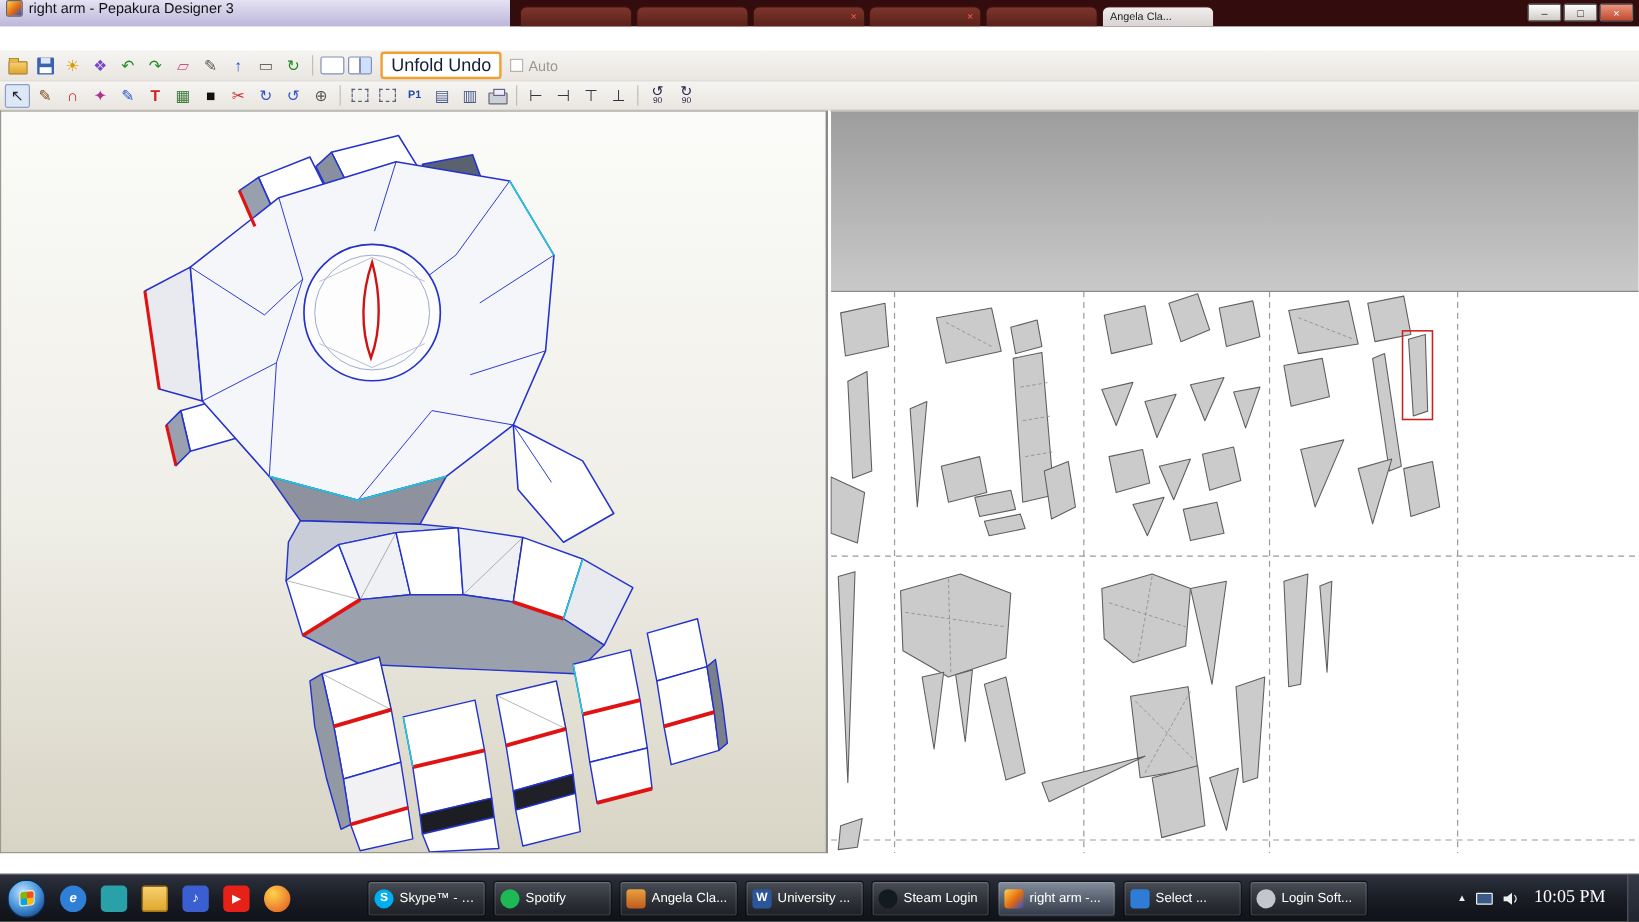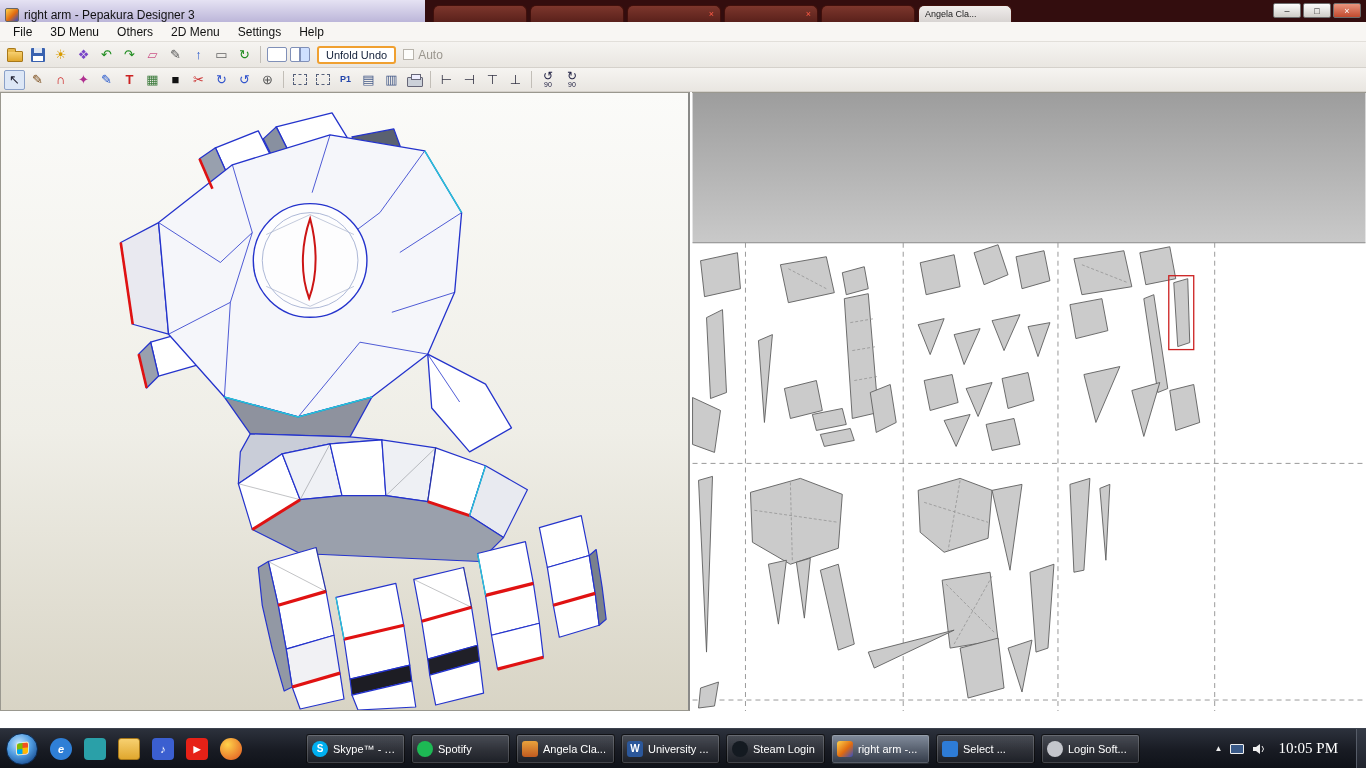--- a/index.html
+++ b/index.html
@@ -3,21 +3,21 @@
 <meta charset="utf-8">
 <style>
   * { margin:0; padding:0; box-sizing:border-box; }
   html,body { width:1366px; height:768px; overflow:hidden; background:#000;
     font-family:"Liberation Sans", sans-serif; }
   #screen { position:relative; width:1366px; height:768px; background:#fff; }
 
   
   #titlebar { position:absolute; top:0; left:0; width:1366px; height:22px; display:flex; }
   .tb-left { width:425px; background:linear-gradient(#e5e2f3,#bcb6d9);
-    display:flex; align-items:flex-end; gap:5px; padding-left:5px; }
+    display:flex; align-items:flex-start; gap:5px; padding-left:5px; }
   .app-ico { width:14px; height:14px; border-radius:2px;
     background:linear-gradient(135deg,#ffd24a,#e06a10 55%,#3050c8); border:1px solid #666; }
   .tb-title { font-size:12px; color:#111; white-space:nowrap; }
   .tabs-zone { flex:1; background:#330d0e; display:flex; align-items:flex-end; padding-left:8px; }
   .btab { height:17px; width:94px; margin-right:3px; border-radius:6px 6px 0 0;
     background:linear-gradient(#7c362c,#5a211b); border:1px solid #40100c; border-bottom:none;
     display:flex; align-items:center; padding:0 6px; font-size:9px; color:#d8c2bd; overflow:hidden; }
   .btab.active { background:linear-gradient(#f0edec,#d8d4d2); color:#222; }
   .tab-close { margin-left:auto; color:#ff5a45; font-size:9px; line-height:9px; }
   .win-controls { width:116px; background:#330d0e; display:flex; justify-content:flex-end;
@@ -44,21 +44,21 @@
   .sep { width:1px; height:17px; background:#c2beb7; margin:0 3px; }
   .folder-icon { width:16px; height:11px; margin-top:4px; border-radius:1px;
     background:linear-gradient(#f7d070,#e0a72e); border:1px solid #a87818; position:relative; }
   .folder-icon:before { content:""; position:absolute; top:-4px; left:-1px; width:7px; height:3px;
     background:#e8b84a; border:1px solid #a87818; border-bottom:none; border-radius:2px 2px 0 0; }
   .floppy-icon { width:14px; height:14px; background:#3a62b0; border-radius:1px; position:relative; }
   .floppy-icon:before { content:""; position:absolute; left:3px; top:0; width:8px; height:5px; background:#dfe6f2; }
   .floppy-icon:after  { content:""; position:absolute; left:2px; bottom:1px; width:10px; height:5px; background:#fff; }
   .panel-icon { width:20px; height:15px; background:#fff; border:1px solid #8090b8; border-radius:2px; }
   .panel-icon.split { background:linear-gradient(90deg,#fff 45%,#8090b8 45%,#8090b8 55%,#cfe0ff 55%); }
-  .unfold-btn { border:2px solid #f0a030; background:#fff; border-radius:3px; font-size:11px;
+  .unfold-btn { border:2px solid #f0a030; background:#fff; border-radius:3px; font-size:15px;
     color:#13203a; padding:1px 7px; margin:0 5px; white-space:nowrap; }
   .auto-wrap { display:flex; align-items:center; gap:4px; color:#9b978f; font-size:12px;justify-content:space-between; }
   .checkbox { width:11px; height:11px; border:1px solid #b8b4ac; background:#fdfdfb; }
   .dashedbox { width:14px; height:11px; border:1px dashed #55607a; }
   .p1 { font-size:9px; font-weight:bold; color:#2244aa; }
   .printer-icon { width:16px; height:10px; margin-top:5px; background:#ccd1d9;
     border:1px solid #667; border-radius:1px; position:relative; }
   .printer-icon:before { content:""; position:absolute; top:-4px; left:3px; width:8px; height:4px;
     background:#eef; border:1px solid #667; }
   .rot90 { display:flex; flex-direction:column; align-items:center; width:22px;
@@ -134,28 +134,20 @@
         <span>Angela Cla...</span>
       </div>
     </div>
     <div class="win-controls">
       <div class="wc">–</div>
       <div class="wc">□</div>
       <div class="wc close">×</div>
     </div>
   </div>
 
-  <div id="menubar">
-    <span class="menu-item">File</span>
-    <span class="menu-item">3D Menu</span>
-    <span class="menu-item">Others</span>
-    <span class="menu-item">2D Menu</span>
-    <span class="menu-item">Settings</span>
-    <span class="menu-item">Help</span>
-  </div>
 
   <div id="toolbar1" class="toolbar">
     <span class="tbi">
         <span class="folder-icon"></span>
       </span>
     <span class="tbi">
         <span class="floppy-icon"></span>
       </span>
     <span class="tbi" style="color:#d89b00">☀</span>
     <span class="tbi" style="color:#7a46c8">❖</span>

